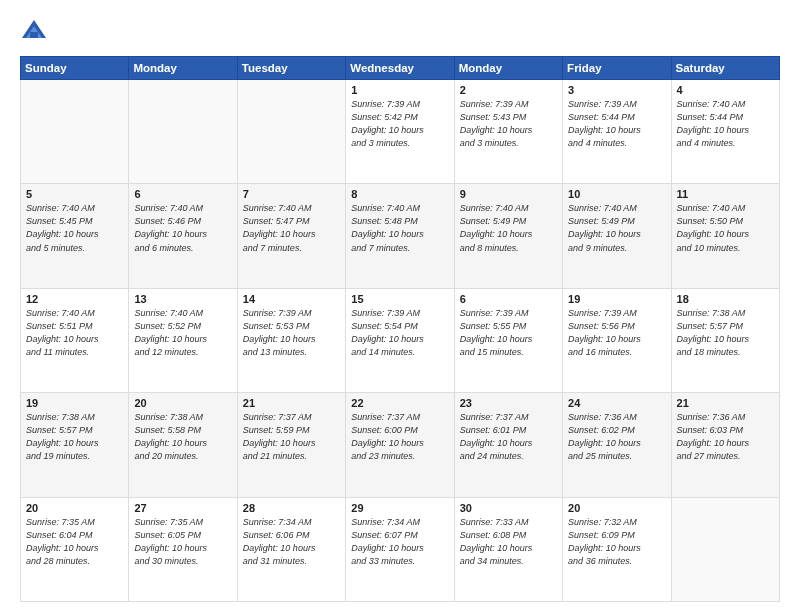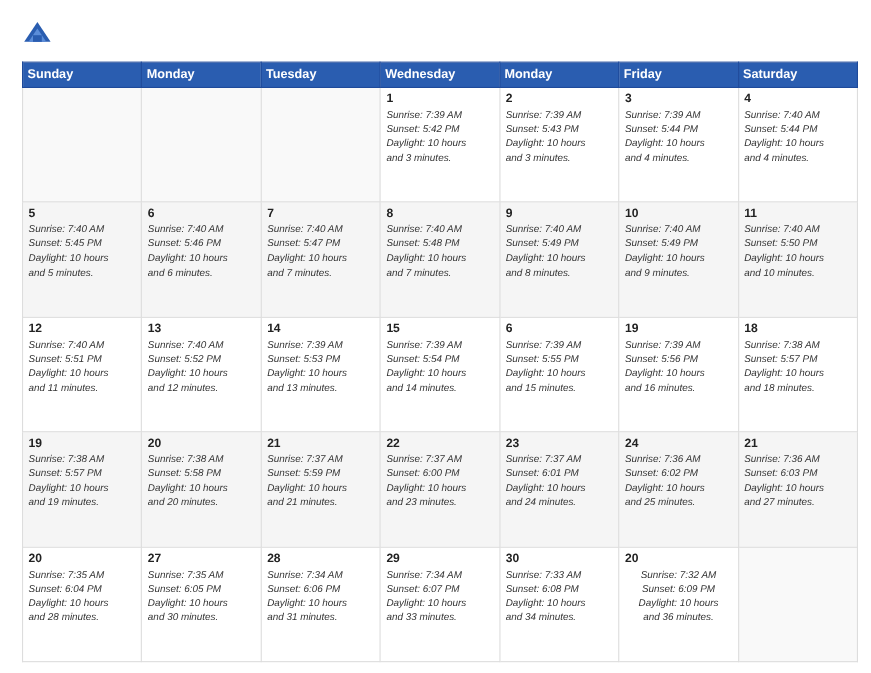--- a/index.html
+++ b/index.html
@@ -358,21 +358,21 @@
           </td>
           <td>
             <div class="day-number">30</div>
             <div class="day-info" style="white-space: pre-line;">Sunrise: 7:33 AM
 Sunset: 6:08 PM
 Daylight: 10 hours
 and 34 minutes.</div>
           </td>
           <td>
             <div class="day-number">20</div>
-            <div class="day-info" style="white-space: pre-line; text-align: center;">Sunrise: 7:32 AM
+            <div class="day-info" style="white-space: pre-line;">Sunrise: 7:32 AM
 Sunset: 6:09 PM
 Daylight: 10 hours
 and 36 minutes.</div>
           </td>
           <td class="empty-cell"></td>
         </tr>
       </tbody>
   </table>
 </div>
 

